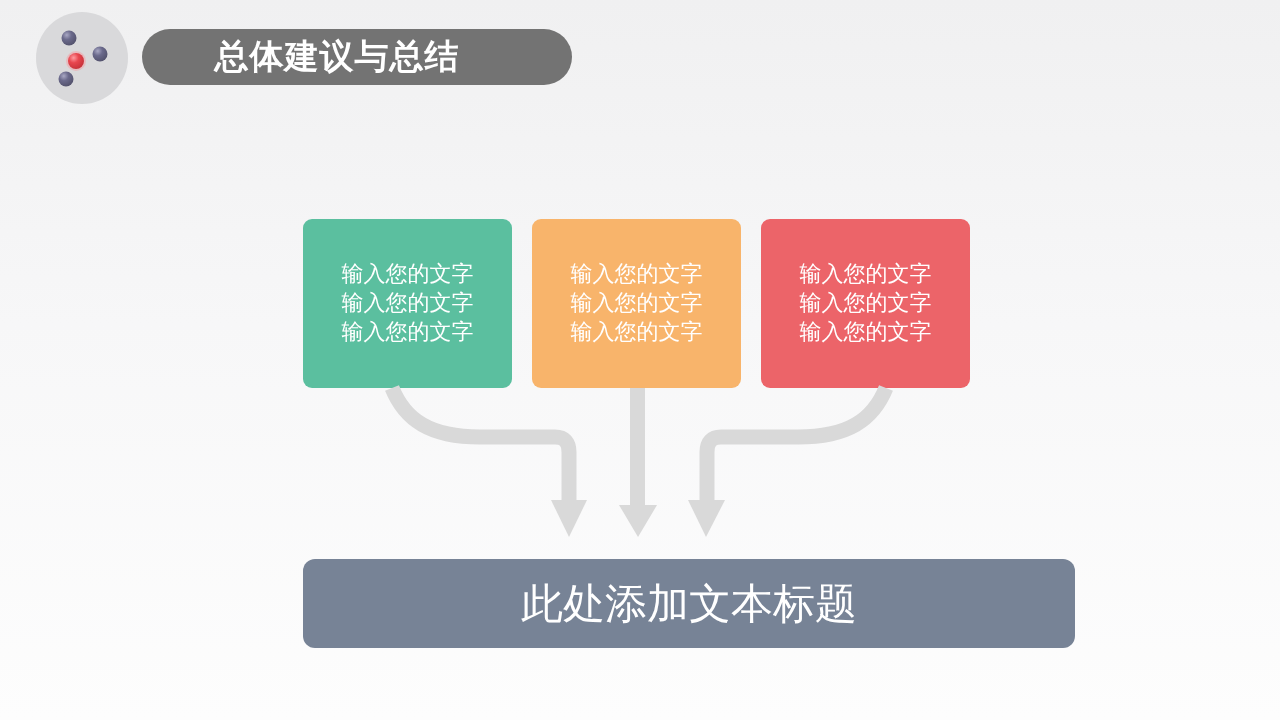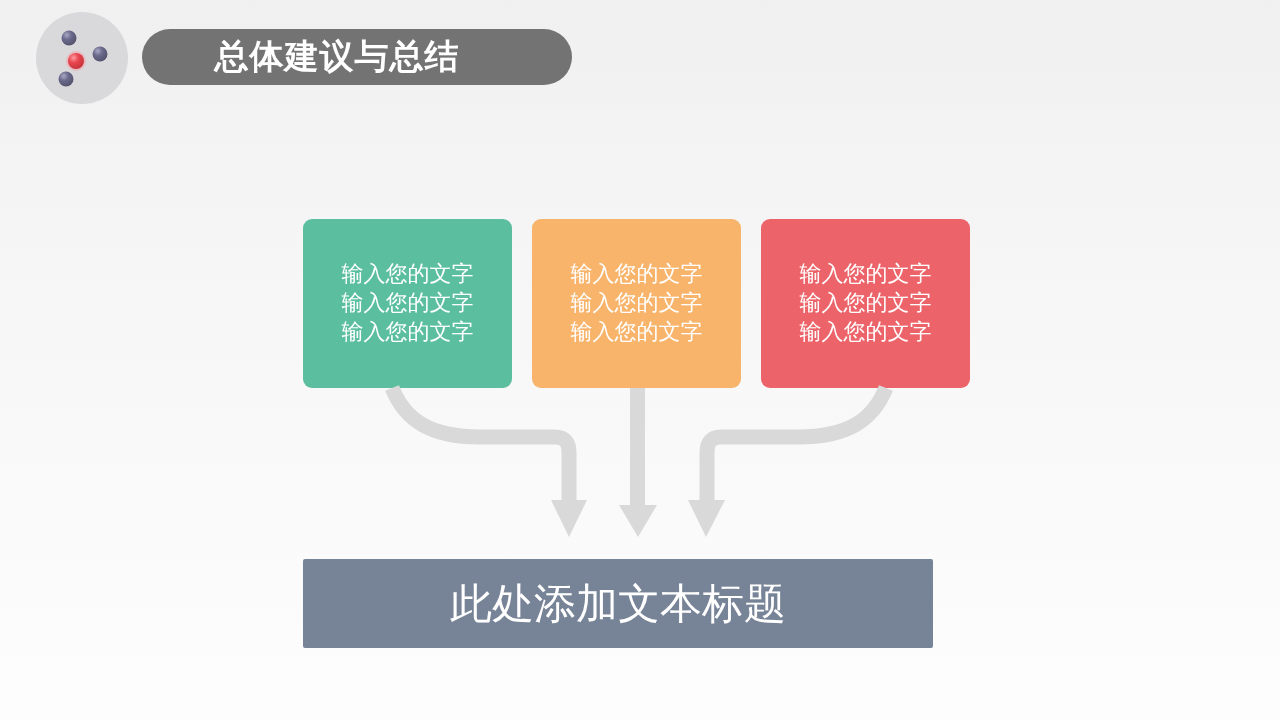--- a/index.html
+++ b/index.html
@@ -71,23 +71,23 @@
       left: 0;
       top: 0;
       width: 1280px;
       height: 720px;
       pointer-events: none;
     }
     .bottom-bar {
       position: absolute;
       left: 303px;
       top: 559px;
-      width: 630px;
+      width: 772px;
       height: 89px;
-      border-radius: 2px;
+      border-radius: 12px;
       background: #778396;
       display: flex;
       align-items: center;
       justify-content: center;
     }
     .bottom-text {
       color: #ffffff;
       font-size: 42px;
       letter-spacing: 0px;
     }

